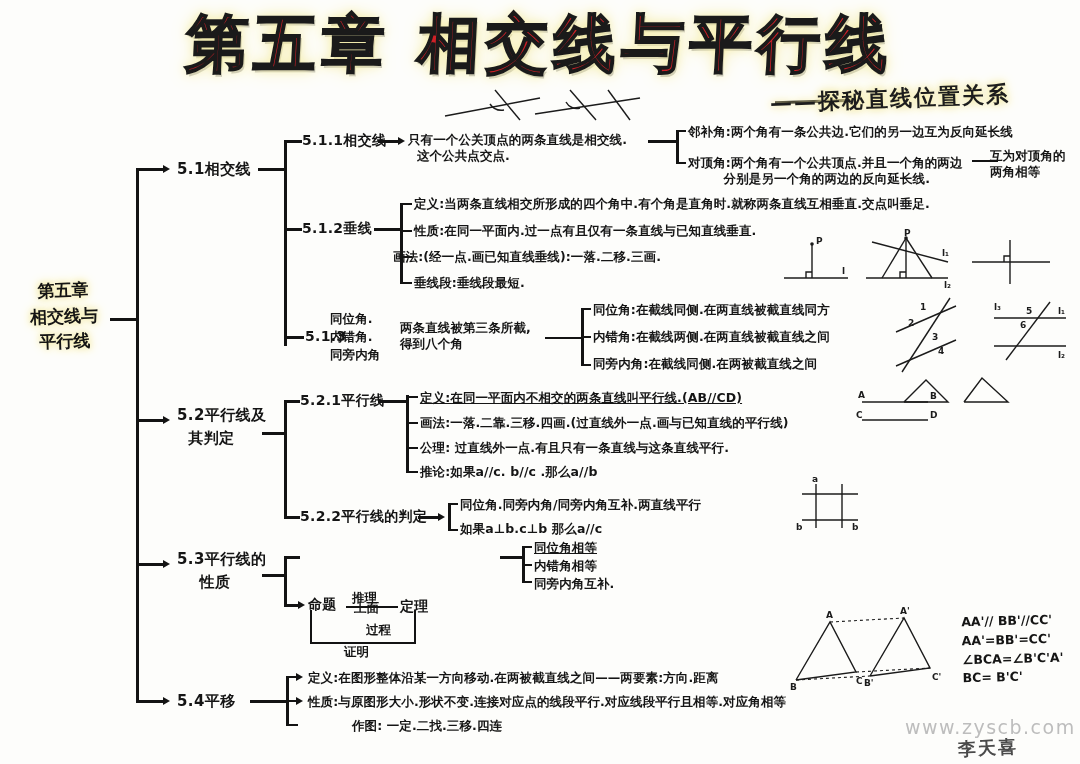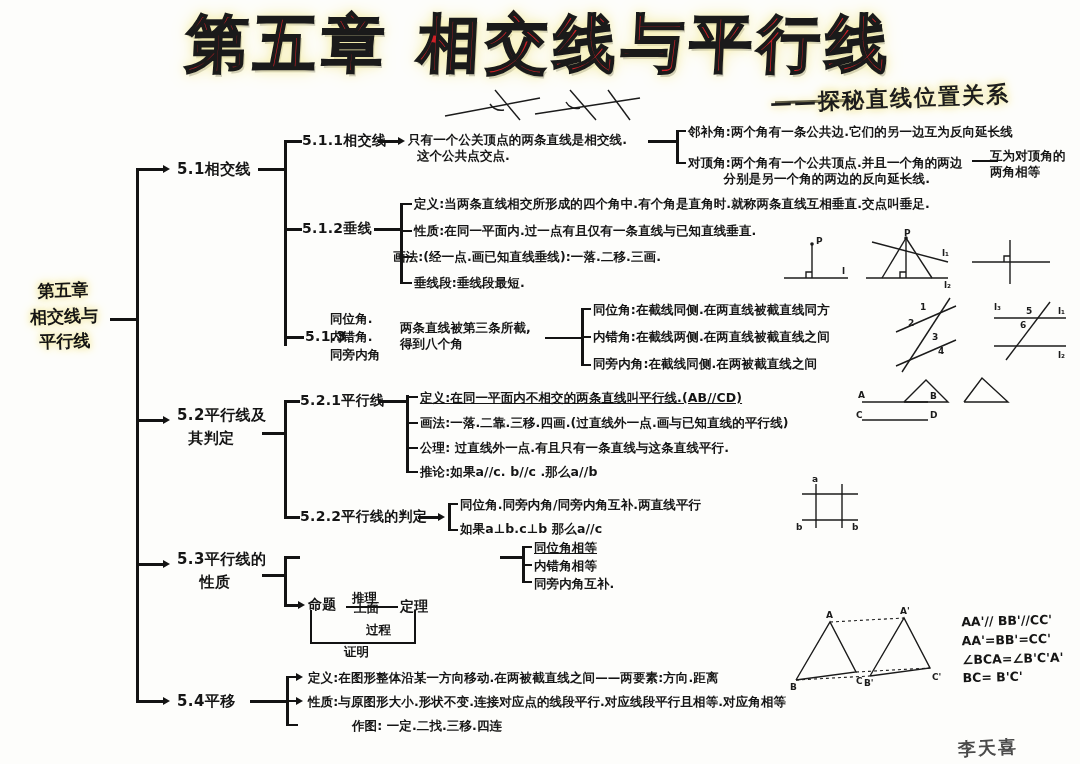--- a/index.html
+++ b/index.html
@@ -323,15 +323,16 @@
   <div class="ln lnv" style="left:286px;top:676px;height:50px;"></div>
   <div class="ln lnh2" style="left:286px;top:676px;width:12px;"></div>
   <div class="arrow" style="left:296px;top:673px;"></div>
   <div class="ln lnh2" style="left:286px;top:700px;width:12px;"></div>
   <div class="arrow" style="left:296px;top:697px;"></div>
   <div class="ln lnh2" style="left:286px;top:724px;width:12px;"></div>
   <div class="abs hw n3" style="left:308px;top:670px;">定义:在图形整体沿某一方向移动.在两被截直线之间——两要素:方向.距离</div>
   <div class="abs hw n3" style="left:308px;top:694px;">性质:与原图形大小.形状不变.连接对应点的线段平行.对应线段平行且相等.对应角相等</div>
   <div class="abs hw n3" style="left:312px;top:718px;margin-left:40px;">作图: 一定.二找.三移.四连</div>
 
+  <div class="abs" id="watermark">www.zyscb.com</div>
   <div class="abs" id="signature">李天喜</div>
 
 </div>
 
 </body></html>

